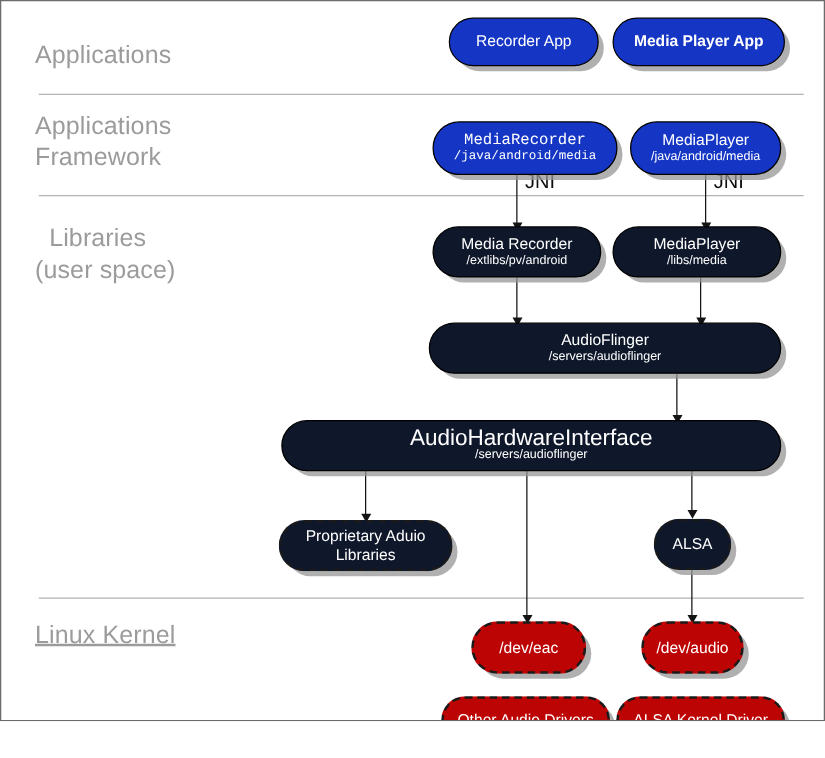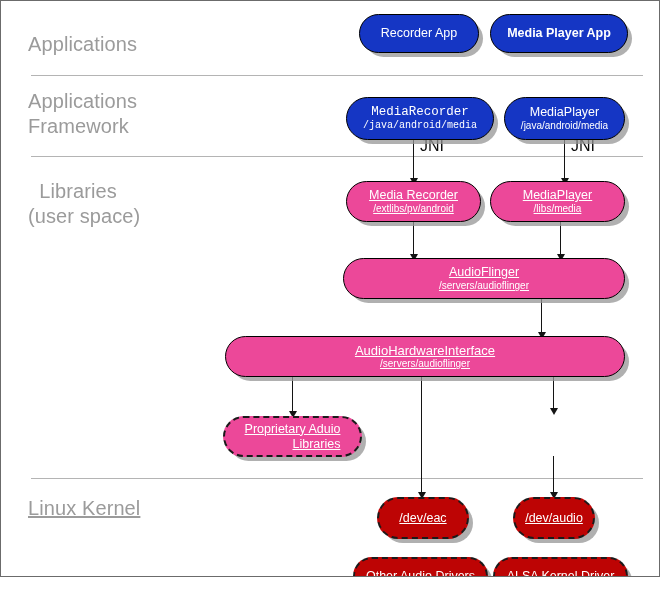--- a/index.html
+++ b/index.html
@@ -67,33 +67,32 @@
     color: #ffffff;
     text-align: center;
     border-radius: 999px;
     border: 1px solid #000000;
     box-shadow: 5px 5px 0 -1px rgba(150,150,150,0.75);
   }
   .node .title {
     font-size: 12.5px;
     line-height: 15px;
     white-space: nowrap;
-    text-align: right;
-  }
-  .node .title.big { font-size: 13px; }
+  }
+  .node .title.big { font-size: 18px; }
   .node .sub {
     font-size: 10px;
     line-height: 12px;
     white-space: nowrap;
   }
   .node .title.two-line { white-space: pre-line; line-height: 15px; }
 
   .node.blue  { background: #1536c4; }
-  .node.green { background: #ec4899; text-decoration: underline; }
-  .node.red   { background: #bd0404; text-decoration: underline; }
+  .node.green { background: #0f172a; }
+  .node.red   { background: #bd0404; }
   .node.dashed { border: 2px dashed #1a1a1a; }
 </style>
 </head>
 <body>
 
 <div id="canvas">
 
   <div class="divider" style="left:30px; top:74px; width:612px;"></div>
   <div class="divider" style="left:30px; top:155px; width:612px;"></div>
   <div class="divider" style="left:30px; top:477px; width:612px;"></div>
@@ -170,20 +169,23 @@
   <div class="node green" style="left:224px; top:335px; width:400px; height:41px;">
     <div class="title big">AudioHardwareInterface</div>
     <div class="sub">/servers/audioflinger</div>
   </div>
 
   <div class="node green dashed" style="left:222px; top:415px; width:139px; height:41px;">
     <div class="title two-line">Proprietary Aduio
 Libraries</div>
   </div>
 
+  <div class="node green dashed" style="left:522px; top:414px; width:62px; height:41px;">
+    <div class="title">ALSA</div>
+  </div>
 
   <div class="node red dashed" style="left:376px; top:496px; width:92px; height:42px;">
     <div class="title">/dev/eac</div>
   </div>
 
   <div class="node red dashed" style="left:512px; top:496px; width:82px; height:42px;">
     <div class="title">/dev/audio</div>
   </div>
 
   <div class="node red dashed" style="left:352px; top:556px; width:135px; height:38px;">

